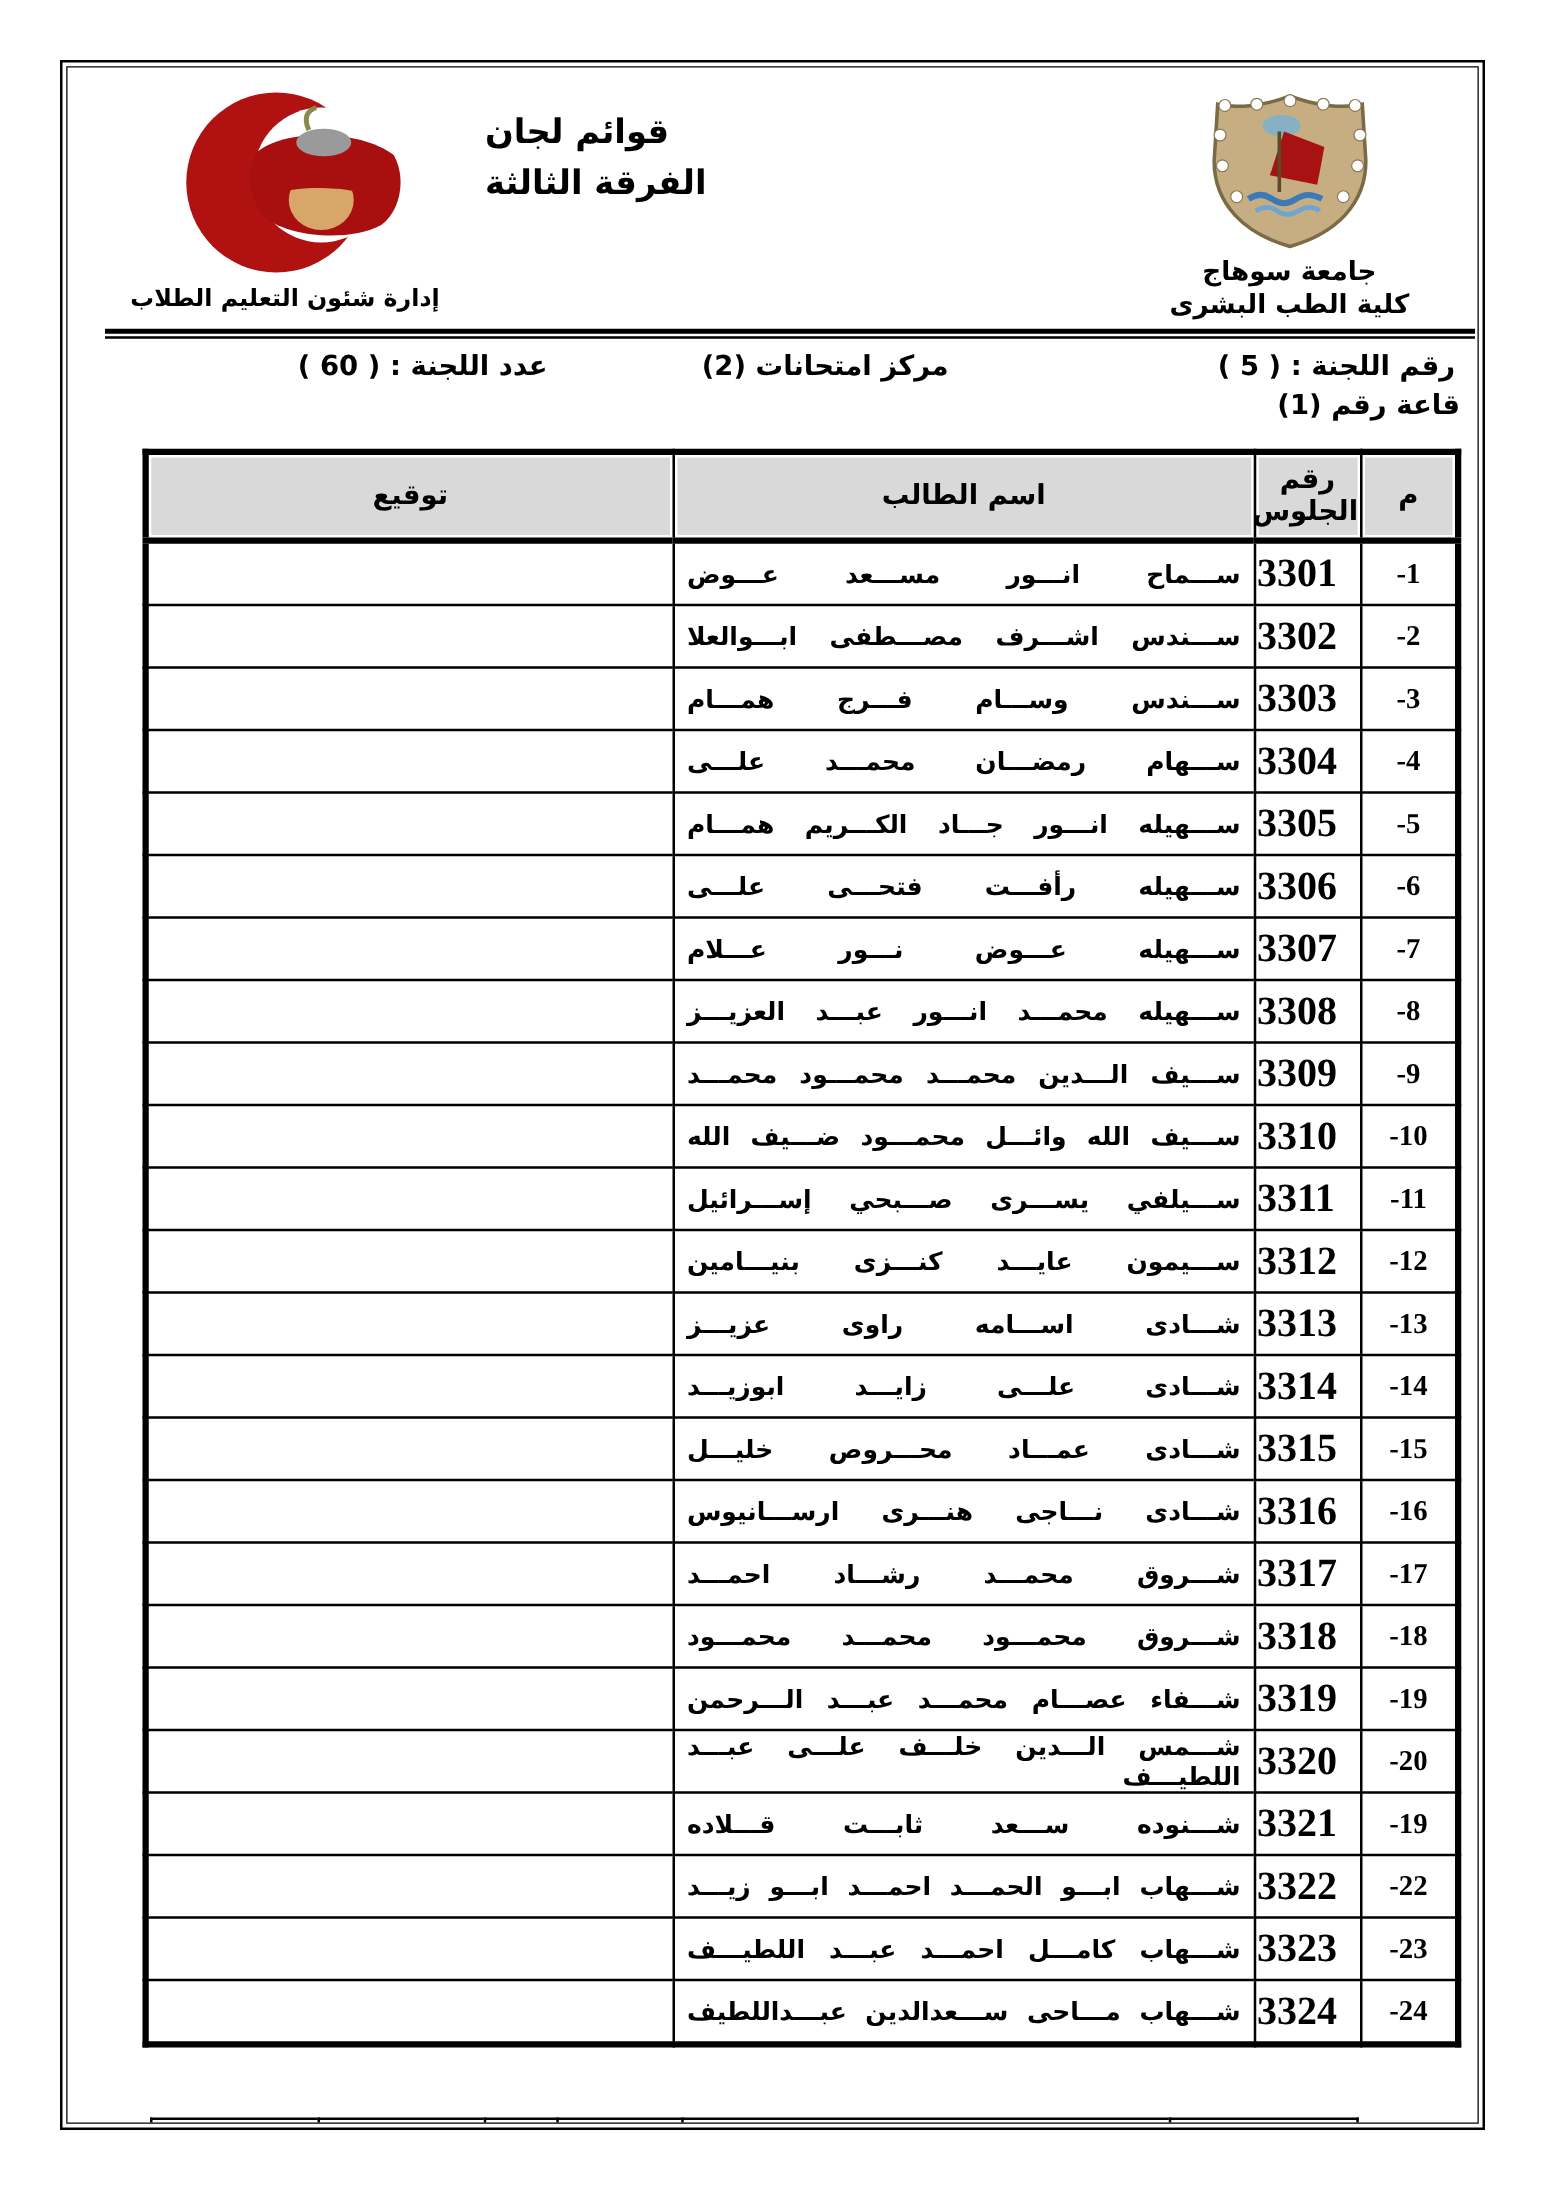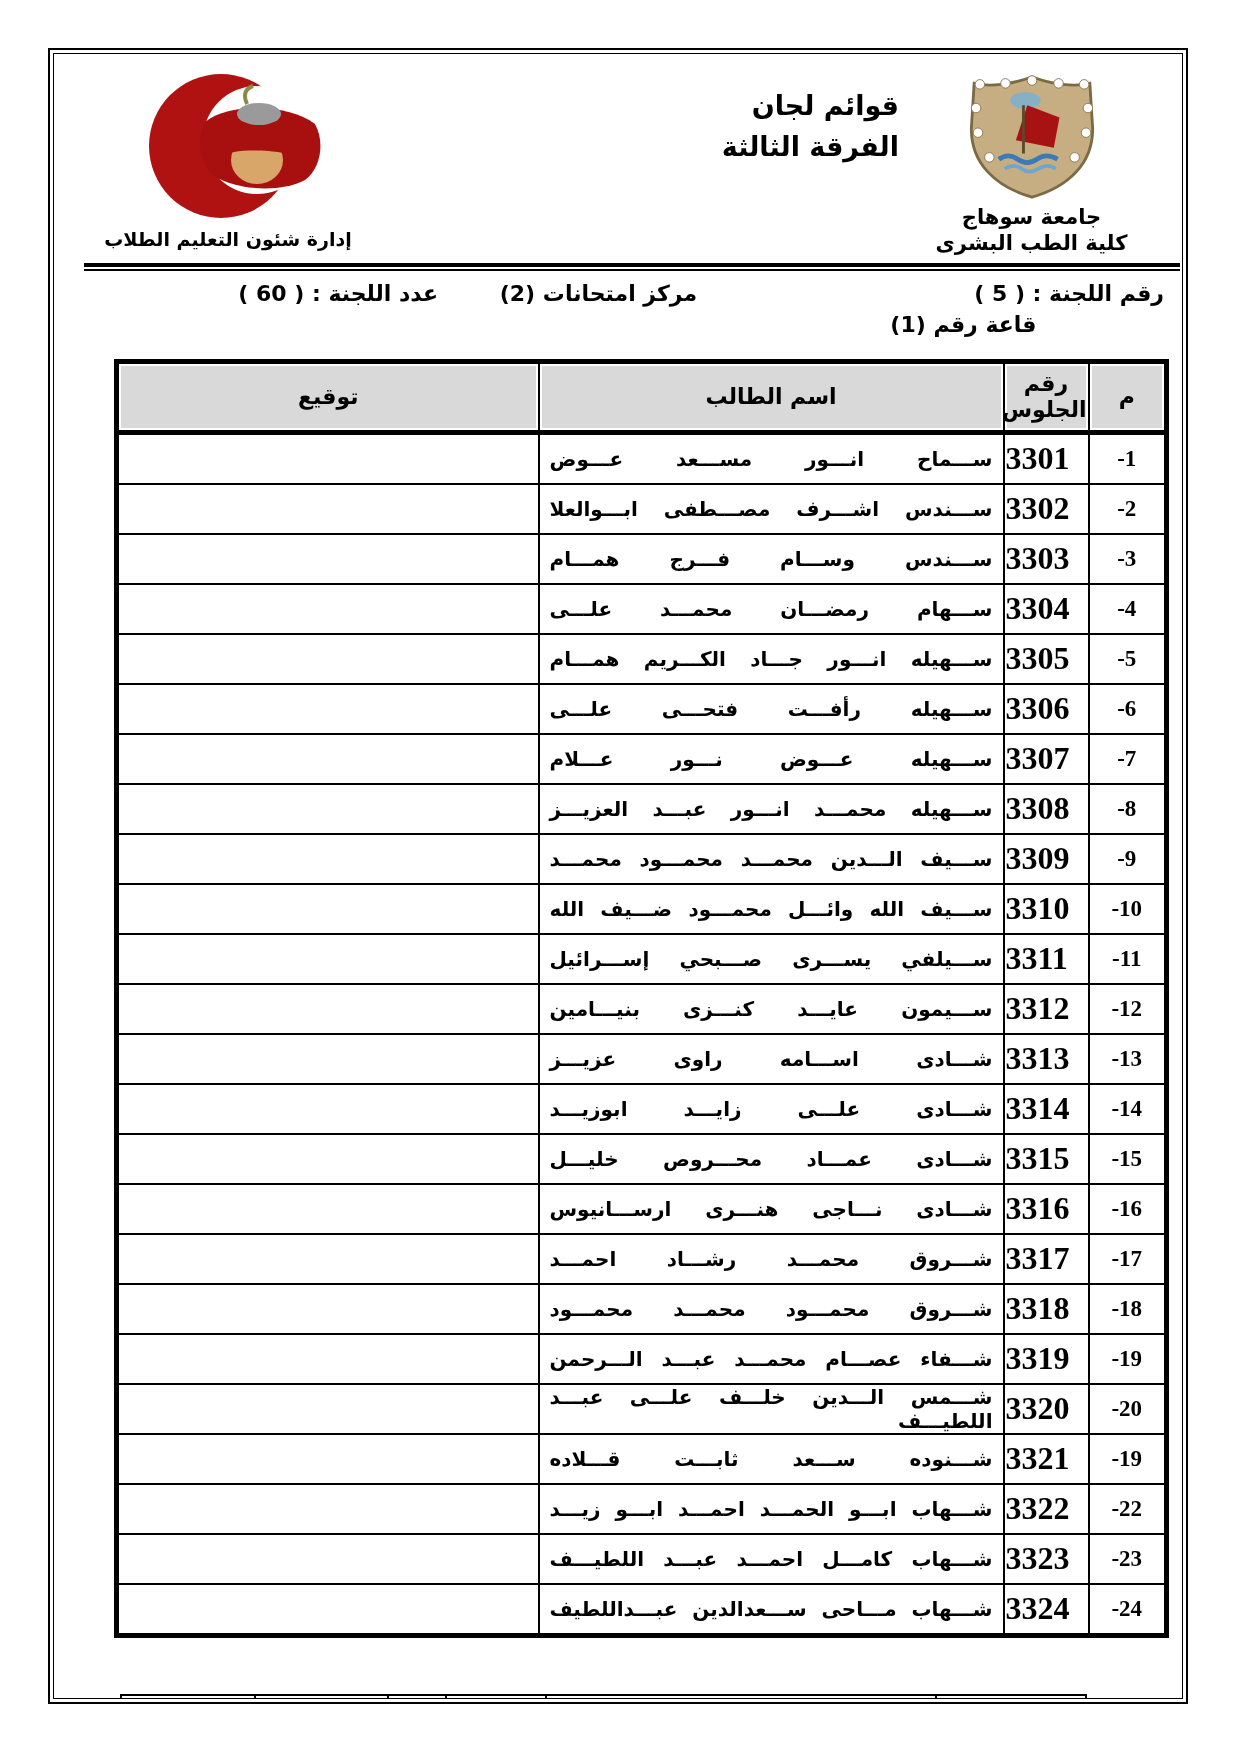--- a/index.html
+++ b/index.html
@@ -4,33 +4,33 @@
 <style>
   html,body{margin:0;padding:0;background:#fff;}
   body{width:1241px;height:1754px;position:relative;font-family:"DejaVu Sans",sans-serif;color:#000;}
   .frame{position:absolute;left:48px;top:48px;width:1140px;height:1656px;border:2px solid #000;padding:3px;box-sizing:border-box;}
   .frame-inner{width:100%;height:100%;border:1px solid #000;box-sizing:border-box;position:relative;overflow:hidden;}
 
   
   .header{display:grid;grid-template-columns:265px 1fr 320px;padding:10px 18px 0 14px;direction:rtl;}
   .hdr-right{text-align:center;padding-top:8px;}
   .hdr-right .org{font-weight:bold;font-size:21px;line-height:1.25;}
-  .hdr-center{text-align:right;padding-top:26px;font-weight:bold;}
+  .hdr-center{text-align:left;padding-top:26px;font-weight:bold;}
   .t1{font-size:27px;}
   .t2{font-size:27px;margin-top:10px;}
   .t3{font-size:28px;margin-top:16px;}
   .hdr-left{text-align:center;}
   .dept{font-weight:bold;font-size:19px;margin-top:2px;}
 
   .divider{height:2px;background:#fff;border-top:4px solid #000;border-bottom:2px solid #000;margin:6px 2px 0 30px;}
 
   
   .info{direction:rtl;display:grid;grid-template-columns:37% 29% 34%;padding:10px 14px 0 8px;font-weight:bold;font-size:22px;row-gap:6px;}
   .info .c1{text-align:right;padding-right:4px;}
-  .info .c2{text-align:center;}
+  .info .c2{text-align:right;}
   .info .c3{text-align:right;}
 
   
   .main-table{direction:rtl;border-collapse:collapse;table-layout:fixed;width:1050px;margin:22px 13px 0 auto;border:5px solid #000;}
   .main-table th{background:#d9d9d9;border:2px solid #000;border-bottom:5px solid #000;box-shadow:inset 0 0 0 2px #fff;font-size:22px;font-weight:bold;height:64px;vertical-align:middle;}
   .main-table td{border:2px solid #000;height:46px;vertical-align:middle;}
   .c-idx{text-align:center;font-family:"Liberation Serif",serif;font-weight:bold;font-size:23px;}
   .c-seat{text-align:left;font-family:"Liberation Serif",serif;font-weight:bold;font-size:32px;}
   .c-name{font-weight:bold;font-size:20px;padding:0 10px;text-align:justify;text-align-last:justify;direction:rtl;}
   .th-seat span{display:block;line-height:1.15;}

